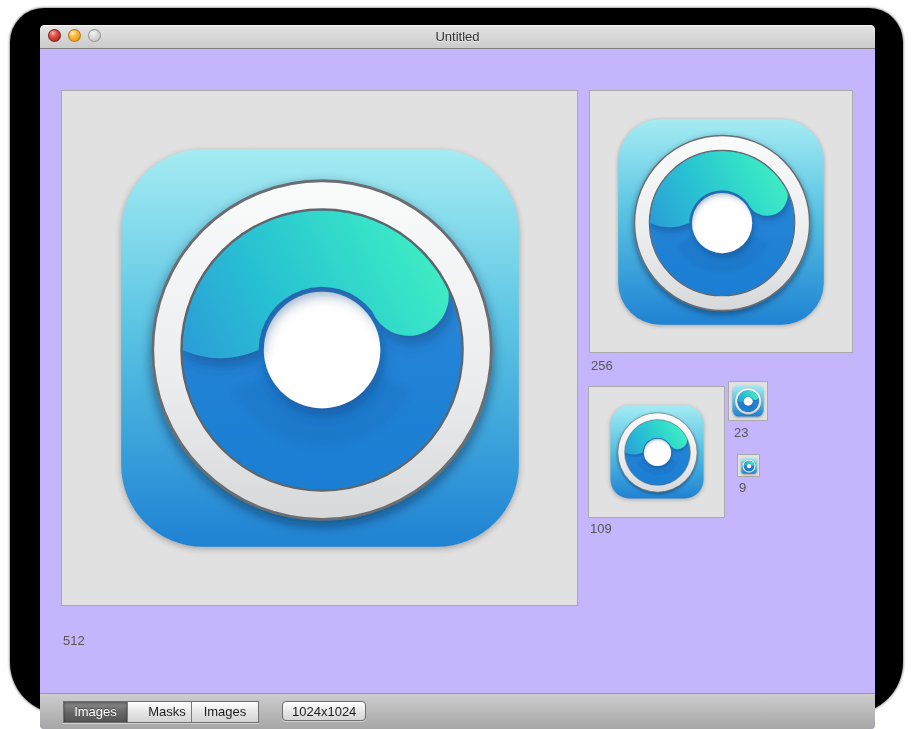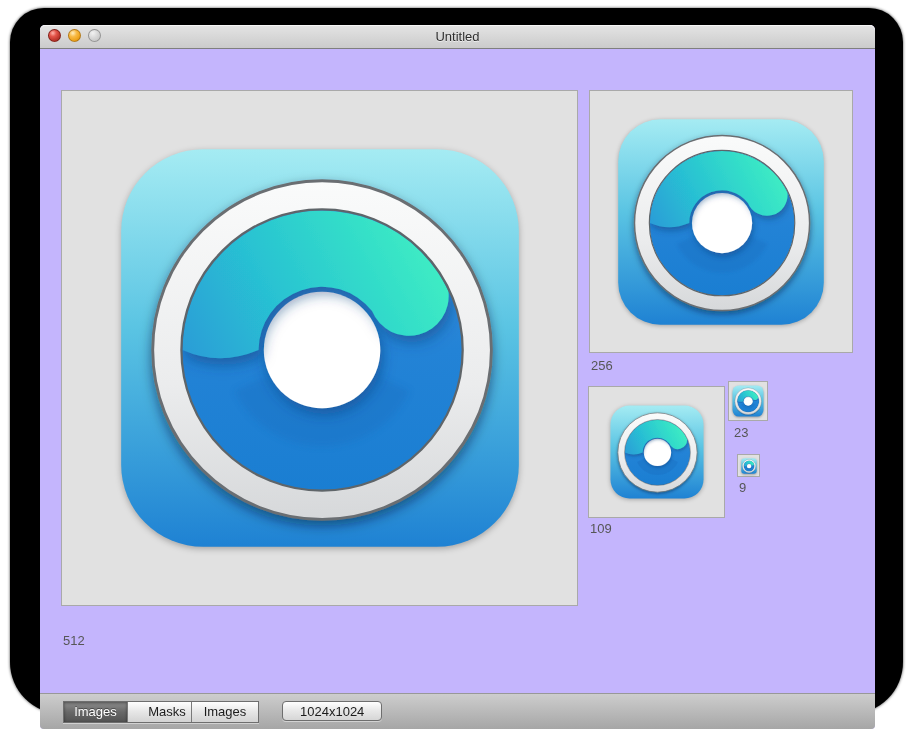--- a/index.html
+++ b/index.html
@@ -94,21 +94,21 @@
   .seg.s1{width:64px;padding-left:15px;}
   .seg.s2{width:67px;}
   .seg.selected{
     background:linear-gradient(#8d8d8d,#686868 50%,#535353);
     color:#ffffff;
     text-shadow:0 -1px 0 rgba(0,0,0,.4);
     box-shadow:inset 0 1px 3px rgba(0,0,0,.45);
   }
   .push-button{
     position:absolute;left:242px;top:7px;height:20px;line-height:20px;
-    padding:0 17px;font-size:13px;color:#1c1c1c;text-align:center;
+    padding:0 9px;font-size:13px;color:#1c1c1c;text-align:center;
     background:linear-gradient(#ffffff,#e9e9e9 45%,#d6d6d6);
     border:1px solid #6e6e6e;border-radius:4px;
     box-shadow:0 1px 0 rgba(255,255,255,.45);
     box-sizing:border-box;cursor:default;
   }
   .defs-svg{position:absolute;width:0;height:0;}
 </style>
 </head>
 <body>
 

